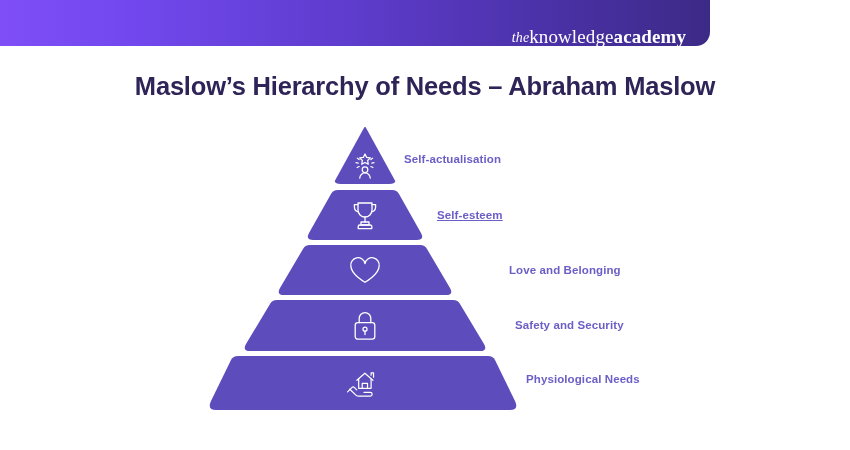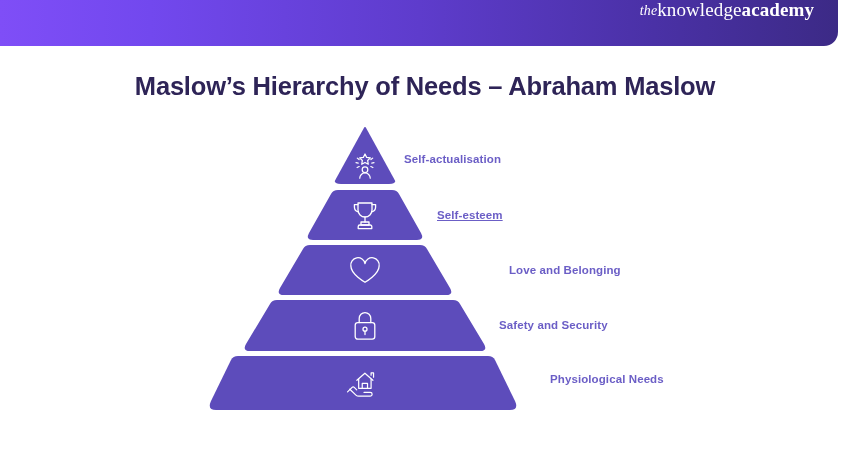--- a/index.html
+++ b/index.html
@@ -13,26 +13,26 @@
     font-family: "Liberation Sans", sans-serif;
     overflow: hidden;
     position: relative;
   }
 
   
   .header-bar {
     position: absolute;
     left: 0;
     top: 0;
-    width: 838px;
+    width: 710px;
     height: 46px;
     background: linear-gradient(90deg, #7f4ef7 0%, #7248ee 18%, #5e3ccc 50%, #4a31a6 78%, #3c2a86 100%);
     border-bottom-right-radius: 14px;
     display: flex;
-    align-items: flex-start;
+    align-items: flex-end;
     justify-content: flex-end;
   }
   .brand-logo {
     color: #ffffff;
     font-family: "Liberation Serif", serif;
     font-size: 19px;
     letter-spacing: 0.1px;
     margin-right: 24px;
     white-space: nowrap;
     line-height: 1;
@@ -96,22 +96,22 @@
   
   #tier-0 { left: 332px; top: 0px;   width: 66px;  height: 60px; }
   #tier-1 { left: 303px; top: 64px;  width: 124px; height: 51px; }
   #tier-2 { left: 274px; top: 119px; width: 182px; height: 51px; }
   #tier-3 { left: 240px; top: 174px; width: 250px; height: 52px; }
   #tier-4 { left: 205px; top: 230px; width: 316px; height: 55px; }
 
   .lbl-0 { left: 404px; top: 27px; }
   .lbl-1 { left: 437px; top: 83px; text-decoration: underline; }
   .lbl-2 { left: 467px; top: 138px; margin-left: 42px; }
-  .lbl-3 { left: 499px; top: 193px; }
-  .lbl-4 { left: 526px; top: 247px; margin-left: 24px; }
+  .lbl-3 { left: 515px; top: 193px; }
+  .lbl-4 { left: 526px; top: 247px; }
 </style>
 </head>
 <body>
 
 <div class="header-bar">
   <div class="brand-logo">
     <span class="brand-the">the</span><span class="brand-knowledge">knowledge</span><span class="brand-academy">academy</span>
   </div>
 </div>
 

